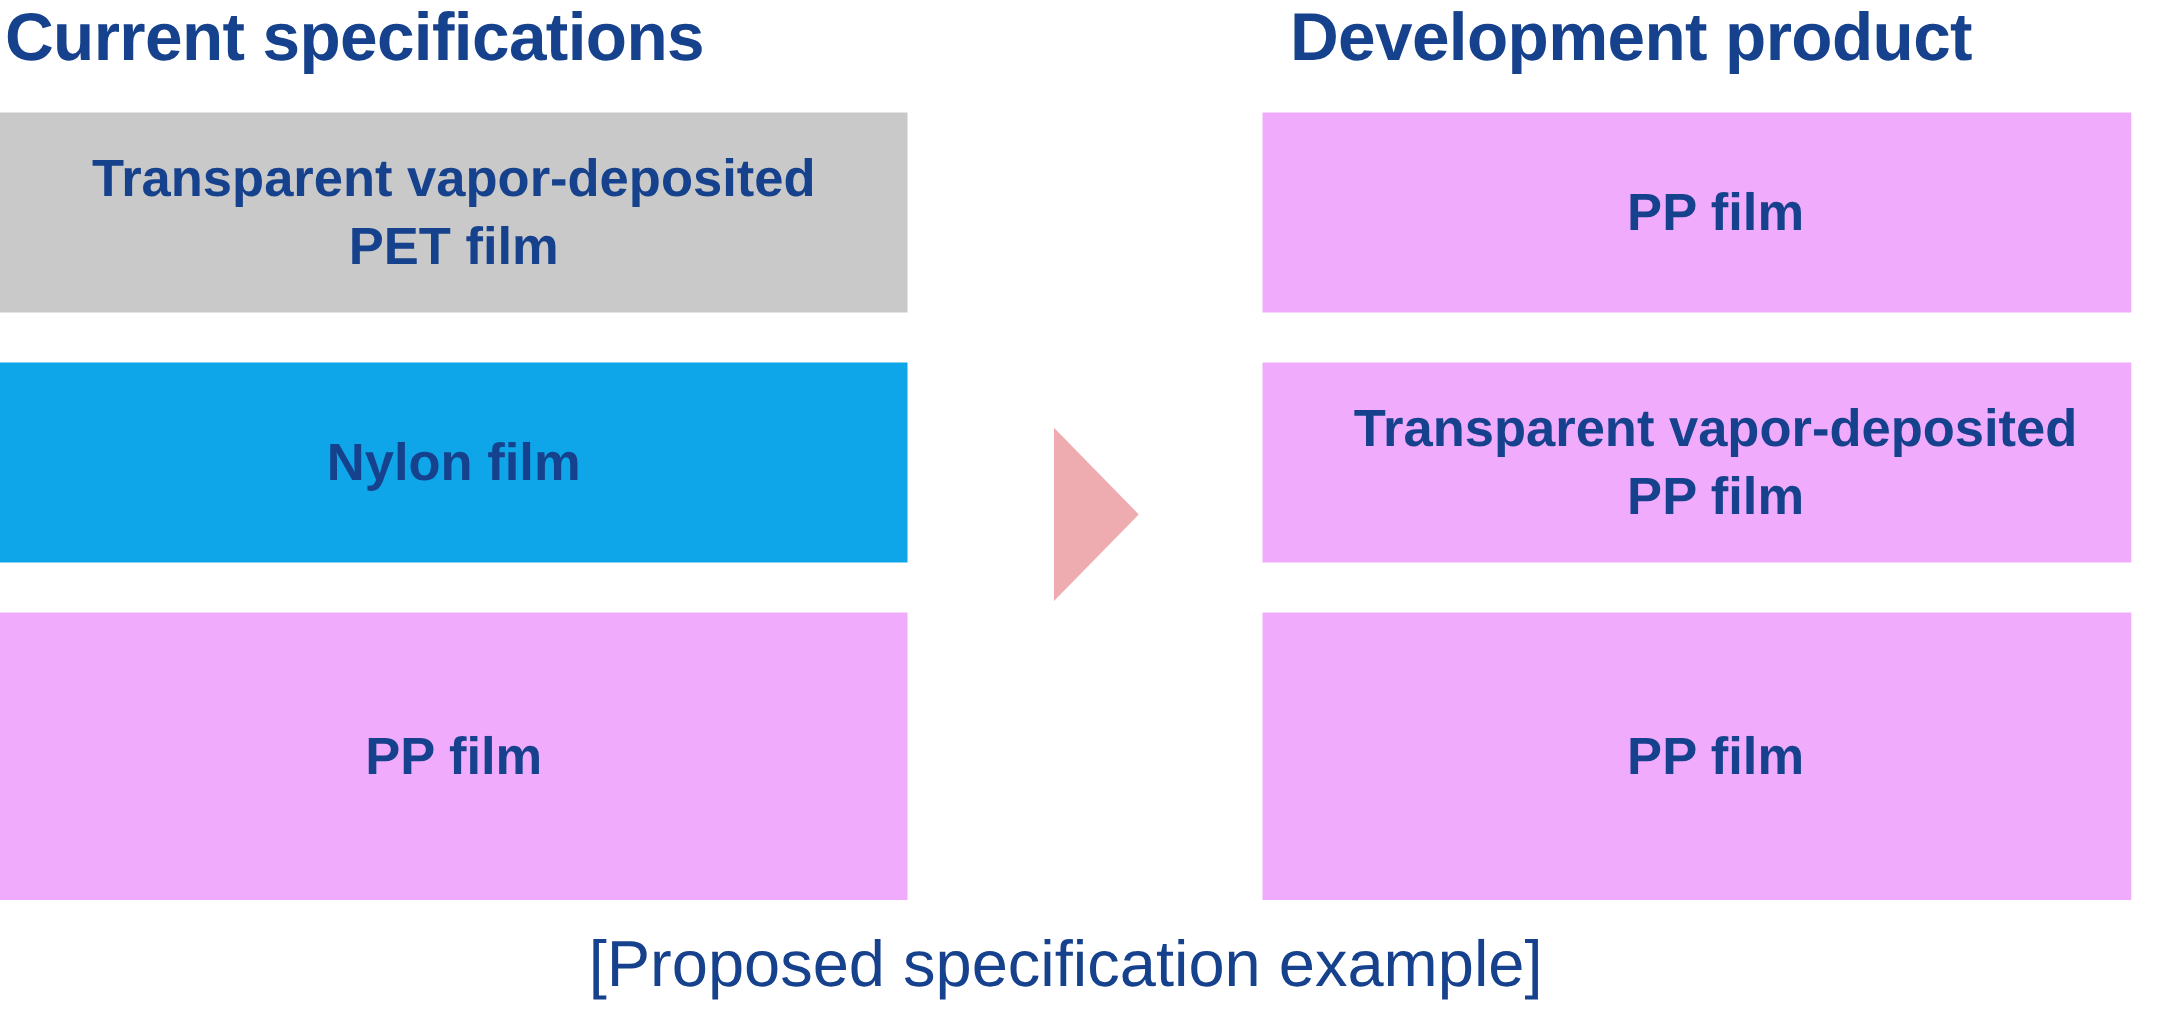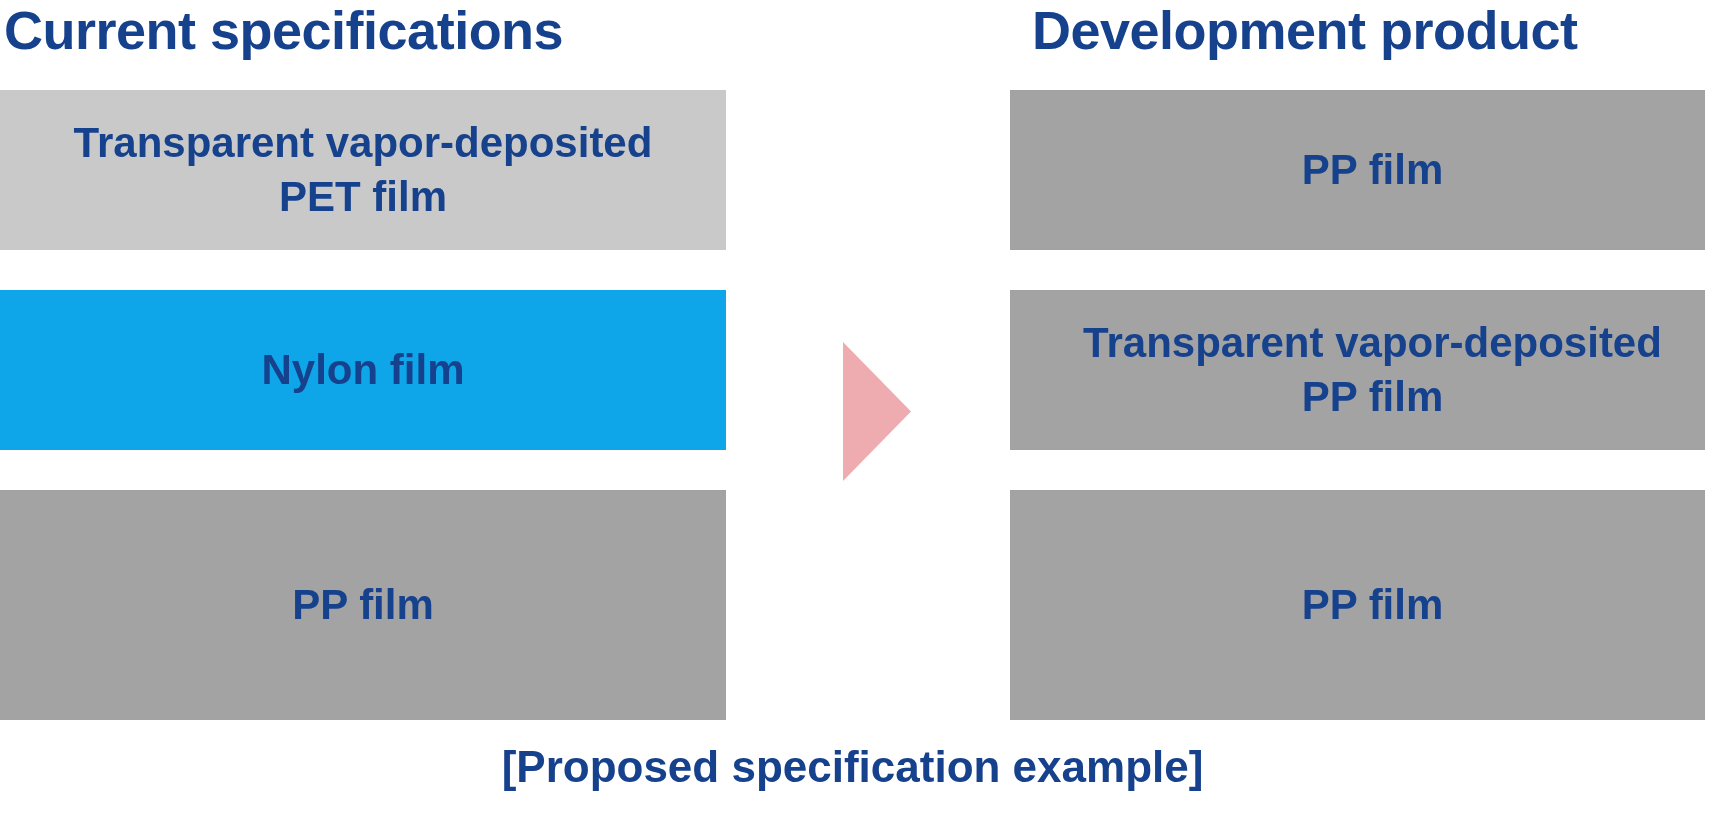--- a/index.html
+++ b/index.html
@@ -60,42 +60,42 @@
   }
   .layer .layer-text { display: block; white-space: pre-line; }
 
   
   .row-1 { top: 0px;   height: 160px; }
   .row-2 { top: 200px; height: 160px; }
   .row-3 { top: 400px; height: 230px; }
 
   .mat-gray       { background: #c9c9c9; }
   .mat-light-gray { background: #0ea5e9; }
-  .mat-blue       { background: #a3a3a3; }
+  .mat-blue       { background: #f0abfc; }
 
   
   #transition-arrow {
     position: absolute;
     left: 843px;
     top: 342px;
     width: 68px;
     height: 139px;
   }
   #transition-arrow svg { display: block; width: 100%; height: 100%; }
 
   
   #caption {
     position: absolute;
     left: 0;
     right: 0;
     top: 742px;
     text-align: center;
     color: #16418c;
-    font-size: 44px;
-    font-weight: bold;
+    font-size: 52px;
+    font-weight: normal;
     white-space: nowrap;
   }
 </style>
 </head>
 <body>
 
 <div id="canvas">
 
   <div class="col-header" id="header-left">Current specifications</div>
 

